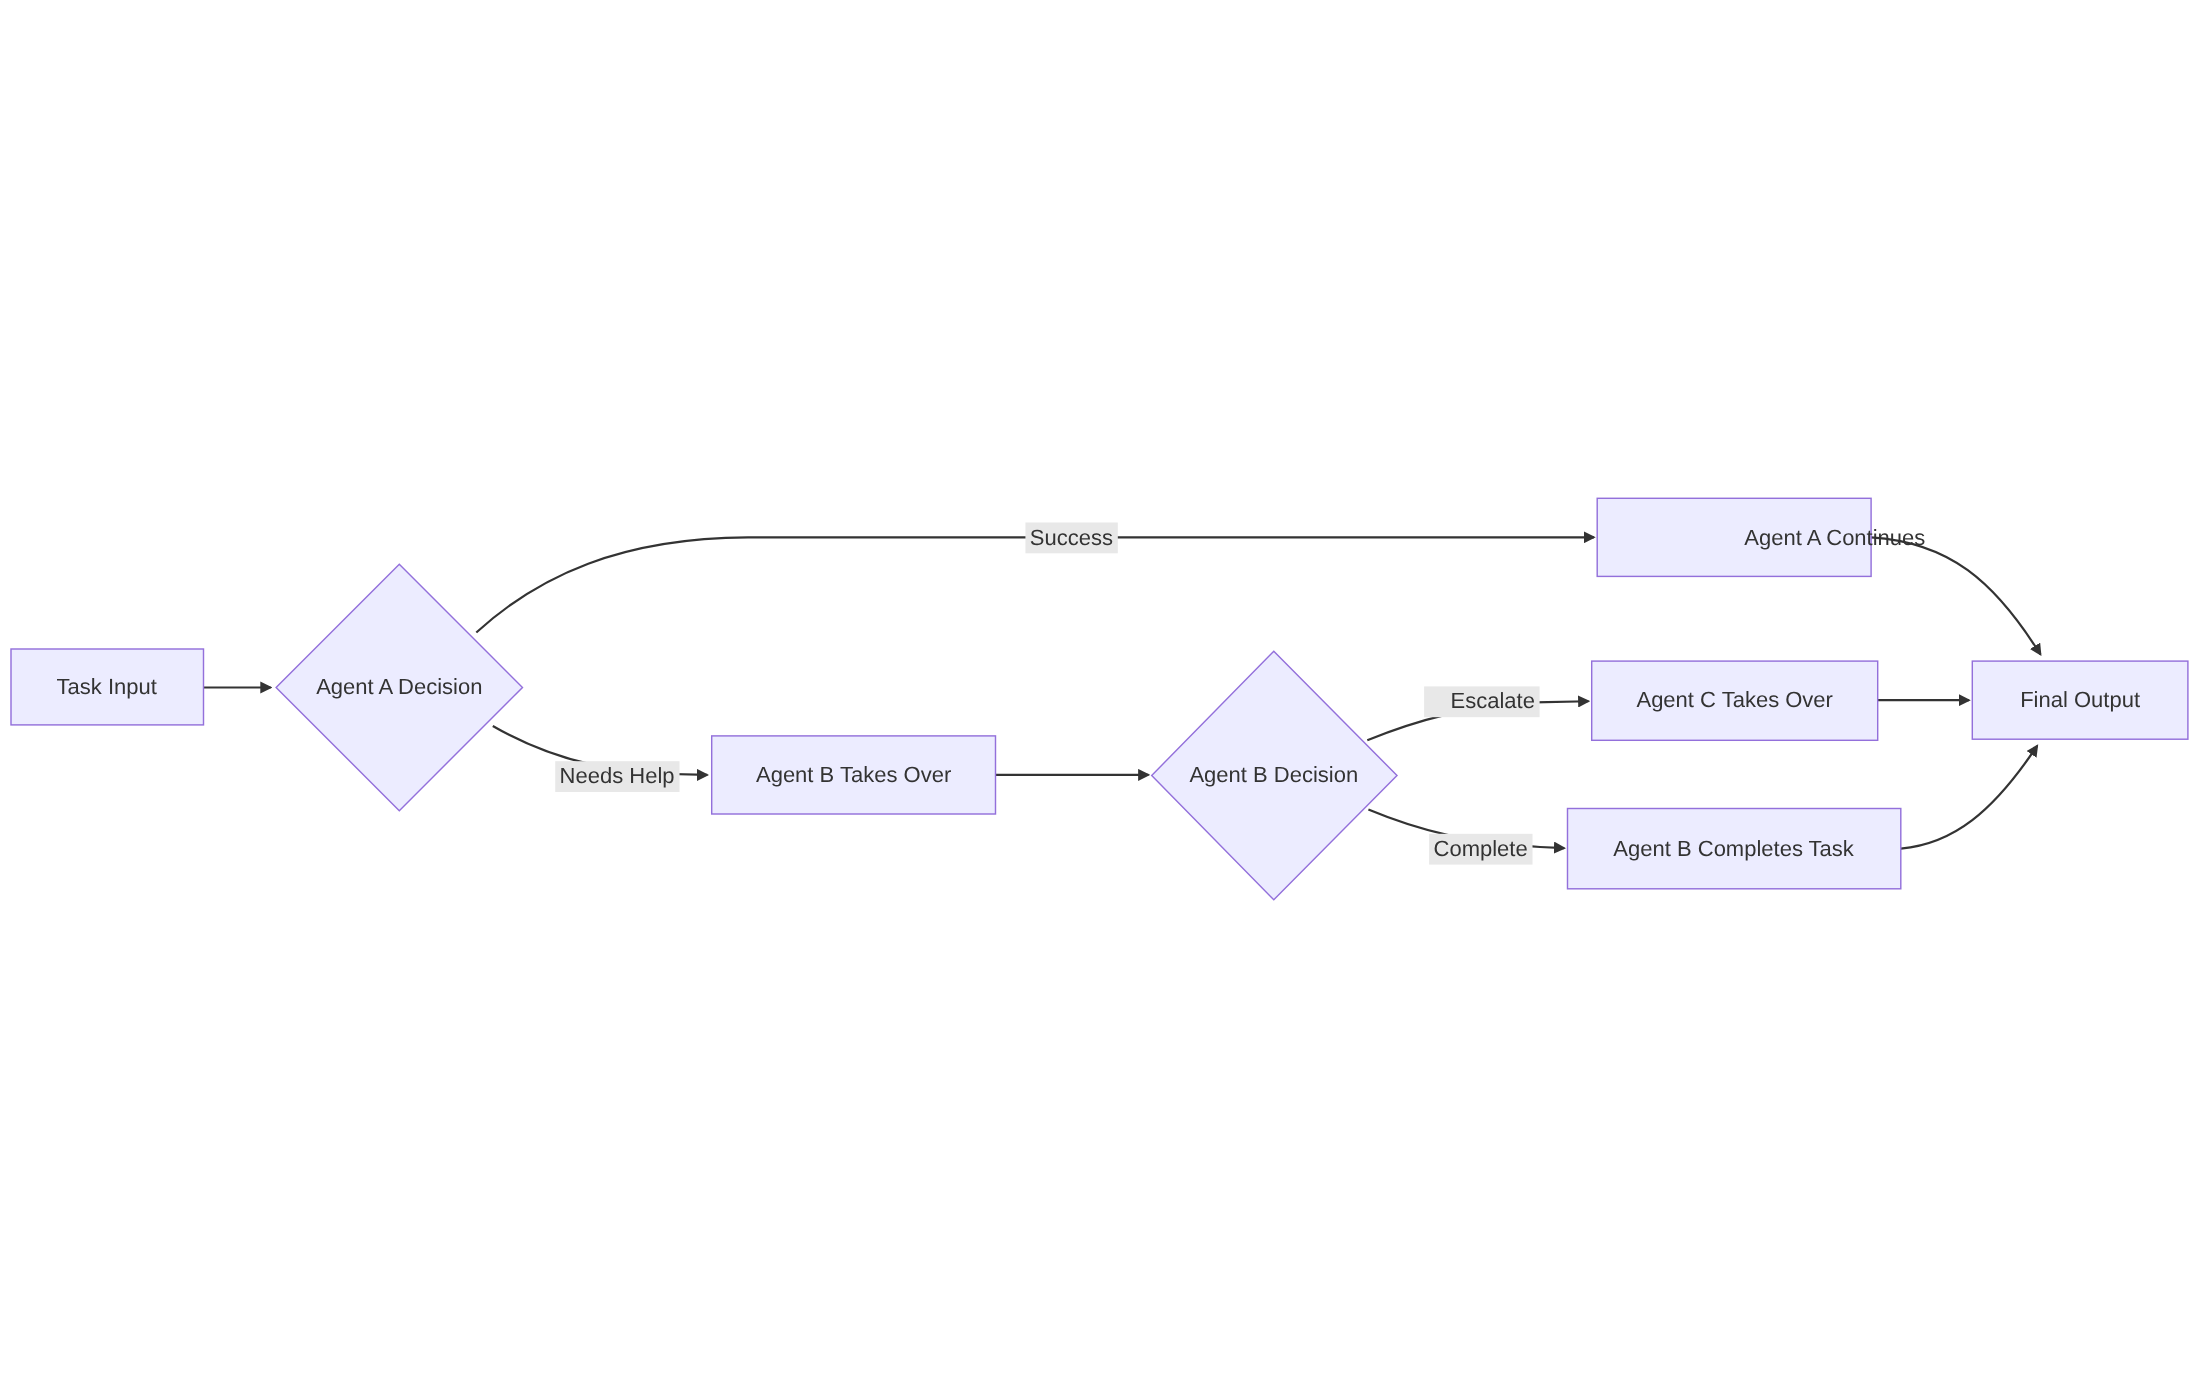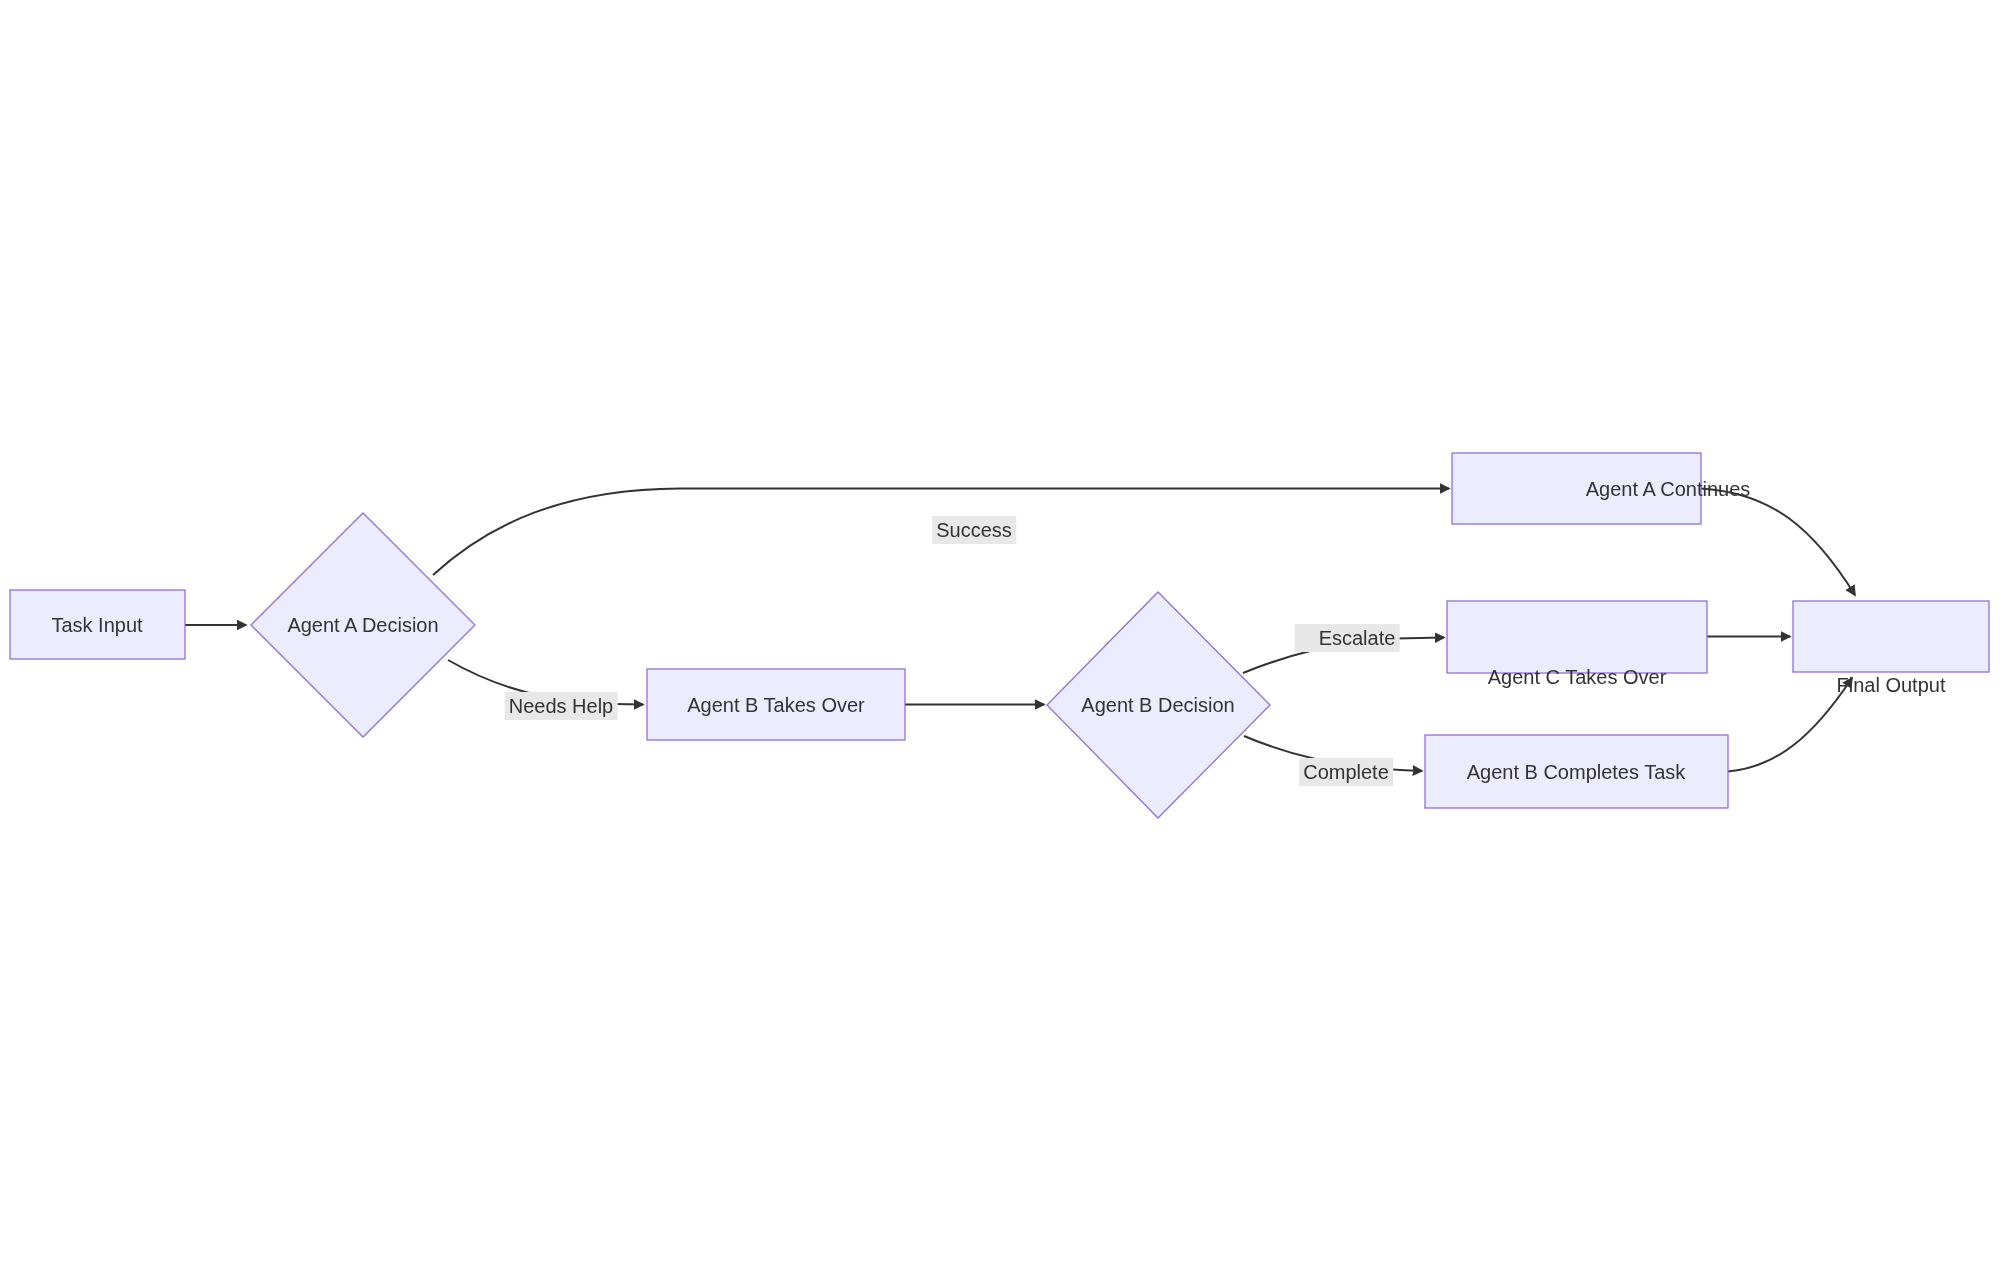--- a/index.html
+++ b/index.html
@@ -88,22 +88,22 @@
       <rect class="node-shape" x="1425" y="735" width="303" height="73"></rect>
       <rect class="node-shape" x="1793" y="601" width="196" height="71"></rect>
     </g>
   </svg>
 
   <div class="node-label" style="left:97px;  top:625px;">Task Input</div>
   <div class="node-label" style="left:363px; top:625px;">Agent A Decision</div>
   <div class="node-label" style="left:776px; top:705px;">Agent B Takes Over</div>
   <div class="node-label" style="left:1158px;top:705px;">Agent B Decision</div>
   <div class="node-label" style="left:1668px;top:489px;">Agent A Continues</div>
-  <div class="node-label" style="left:1577px;top:637px;margin-top:40px;">Agent C Takes Over</div>
+  <div class="node-label" style="left:1577px;top:637px;">Agent C Takes Over</div>
   <div class="node-label" style="left:1576px;top:772px;">Agent B Completes Task</div>
-  <div class="node-label" style="left:1891px;top:637px;margin-top:48px;">Final Output</div>
+  <div class="node-label" style="left:1891px;top:637px;">Final Output</div>
 
-  <div class="edge-label" style="left:974px; top:489px;margin-top:41px;">Success</div>
+  <div class="edge-label" style="left:974px; top:489px;">Success</div>
   <div class="edge-label" style="left:561px; top:706px;">Needs Help</div>
   <div class="edge-label" style="left:1347px;top:638px;padding-left:24px;">Escalate</div>
   <div class="edge-label" style="left:1346px;top:772px;">Complete</div>
 
 </div>
 
 </body></html>

